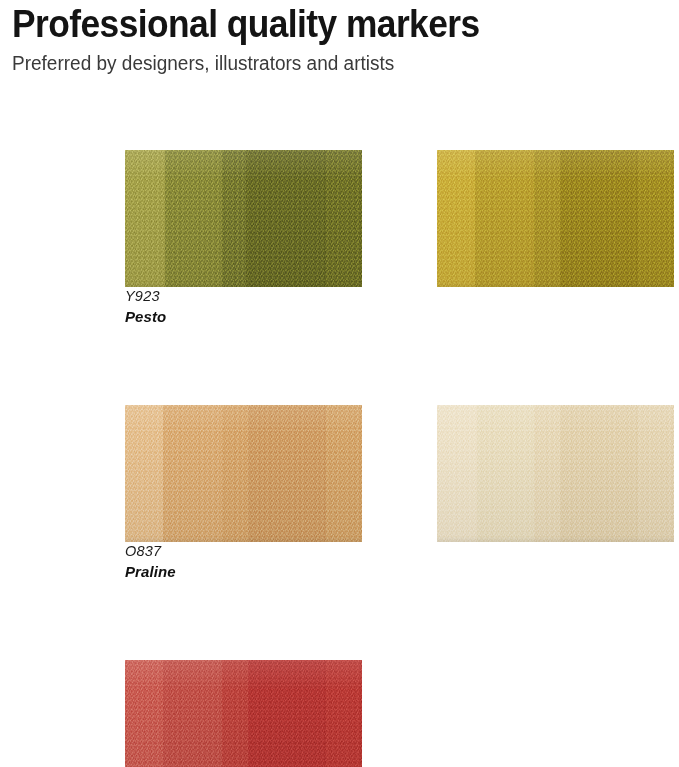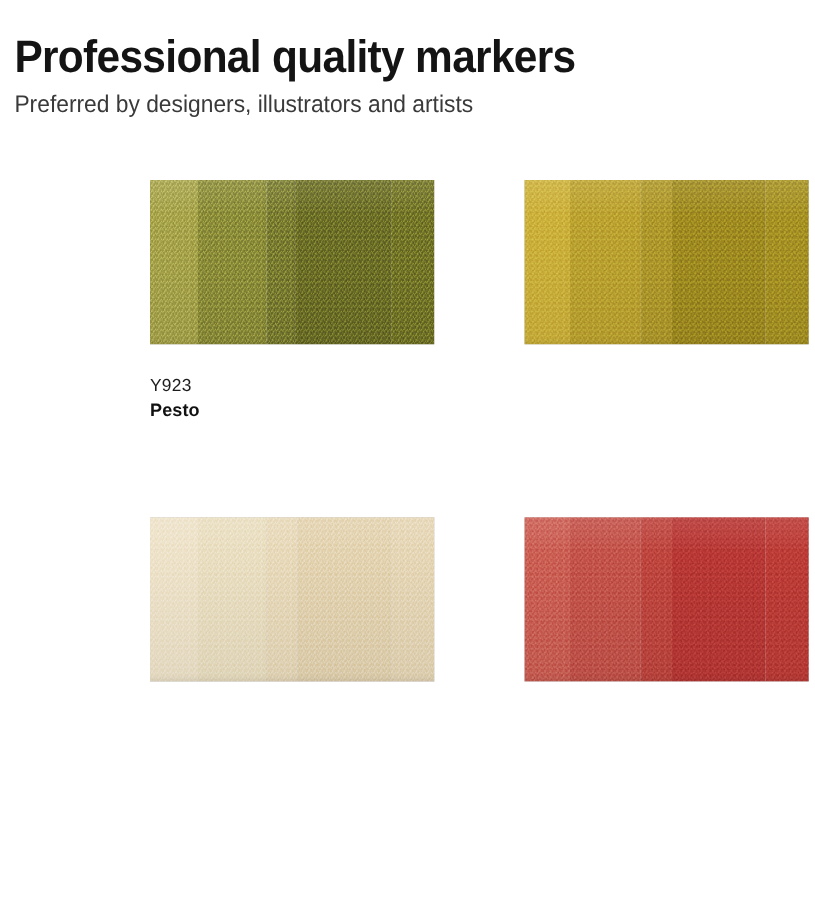--- a/index.html
+++ b/index.html
@@ -12,21 +12,20 @@
     height: 767px;
     font-family: "Liberation Sans", sans-serif;
     color: #1a1a1a;
     overflow: hidden;
     position: relative;
   }
 
   
   .header {
     padding: 0 12px;
-    margin-top: 24px;
   }
   .page-title {
     font-size: 38px;
     font-weight: bold;
     line-height: 44px;
     letter-spacing: -0.6px;
     margin: 0;
     padding-top: 2px;
     color: #141414;
     transform: scaleX(0.93);
@@ -96,21 +95,22 @@
       repeating-radial-gradient(circle at 70% 80%, rgba(0,0,0,0.6) 0px, rgba(0,0,0,0) 2px);
     background-size: 6px 6px, 9px 9px;
   }
   .sheen {
     position: absolute;
     inset: 0;
     background: linear-gradient(180deg, rgba(255,255,255,0.10) 0%, rgba(255,255,255,0) 22%, rgba(0,0,0,0.045) 96%, rgba(0,0,0,0.10) 100%);
   }
 
   .swatch-meta {
-    padding-top: 26px;
+    padding-top: 0;
+    font-style: italic;
   }
   .swatch-code {
     font-size: 14.5px;
     font-weight: 400;
     line-height: 19px;
     color: #1c1c1c;
     letter-spacing: 0.2px;
   }
   .swatch-name {
     font-size: 15px;
@@ -157,20 +157,38 @@
           <i style="background: rgb(167, 147, 34); width: 15%;"></i>
         </div>
         <div class="grain"></div>
         <div class="grain2"></div>
         <div class="sheen"></div>
       </div>
     </div>
     <div class="swatch-card">
       <div class="swatch-chip">
         <div class="swatch-bands">
+          <i style="background: rgb(230, 194, 147); width: 16%;"></i>
+          <i style="background: rgb(220, 176, 122); width: 25%;"></i>
+          <i style="background: rgb(216, 170, 113); width: 11%;"></i>
+          <i style="background: rgb(210, 162, 105); width: 33%;"></i>
+          <i style="background: rgb(214, 169, 111); width: 15%;"></i>
+        </div>
+        <div class="grain"></div>
+        <div class="grain2"></div>
+        <div class="sheen"></div>
+      </div>
+      <div class="swatch-meta">
+        <div class="swatch-code">O837</div>
+        <div class="swatch-name">Praline</div>
+      </div>
+    </div>
+    <div class="swatch-card">
+      <div class="swatch-chip">
+        <div class="swatch-bands">
           <i style="background: rgb(238, 227, 202); width: 17%;"></i>
           <i style="background: rgb(234, 223, 194); width: 24%;"></i>
           <i style="background: rgb(232, 218, 187); width: 11%;"></i>
           <i style="background: rgb(228, 212, 178); width: 33%;"></i>
           <i style="background: rgb(230, 215, 183); width: 15%;"></i>
         </div>
         <div class="grain"></div>
         <div class="grain2"></div>
         <div class="sheen"></div>
       </div>

